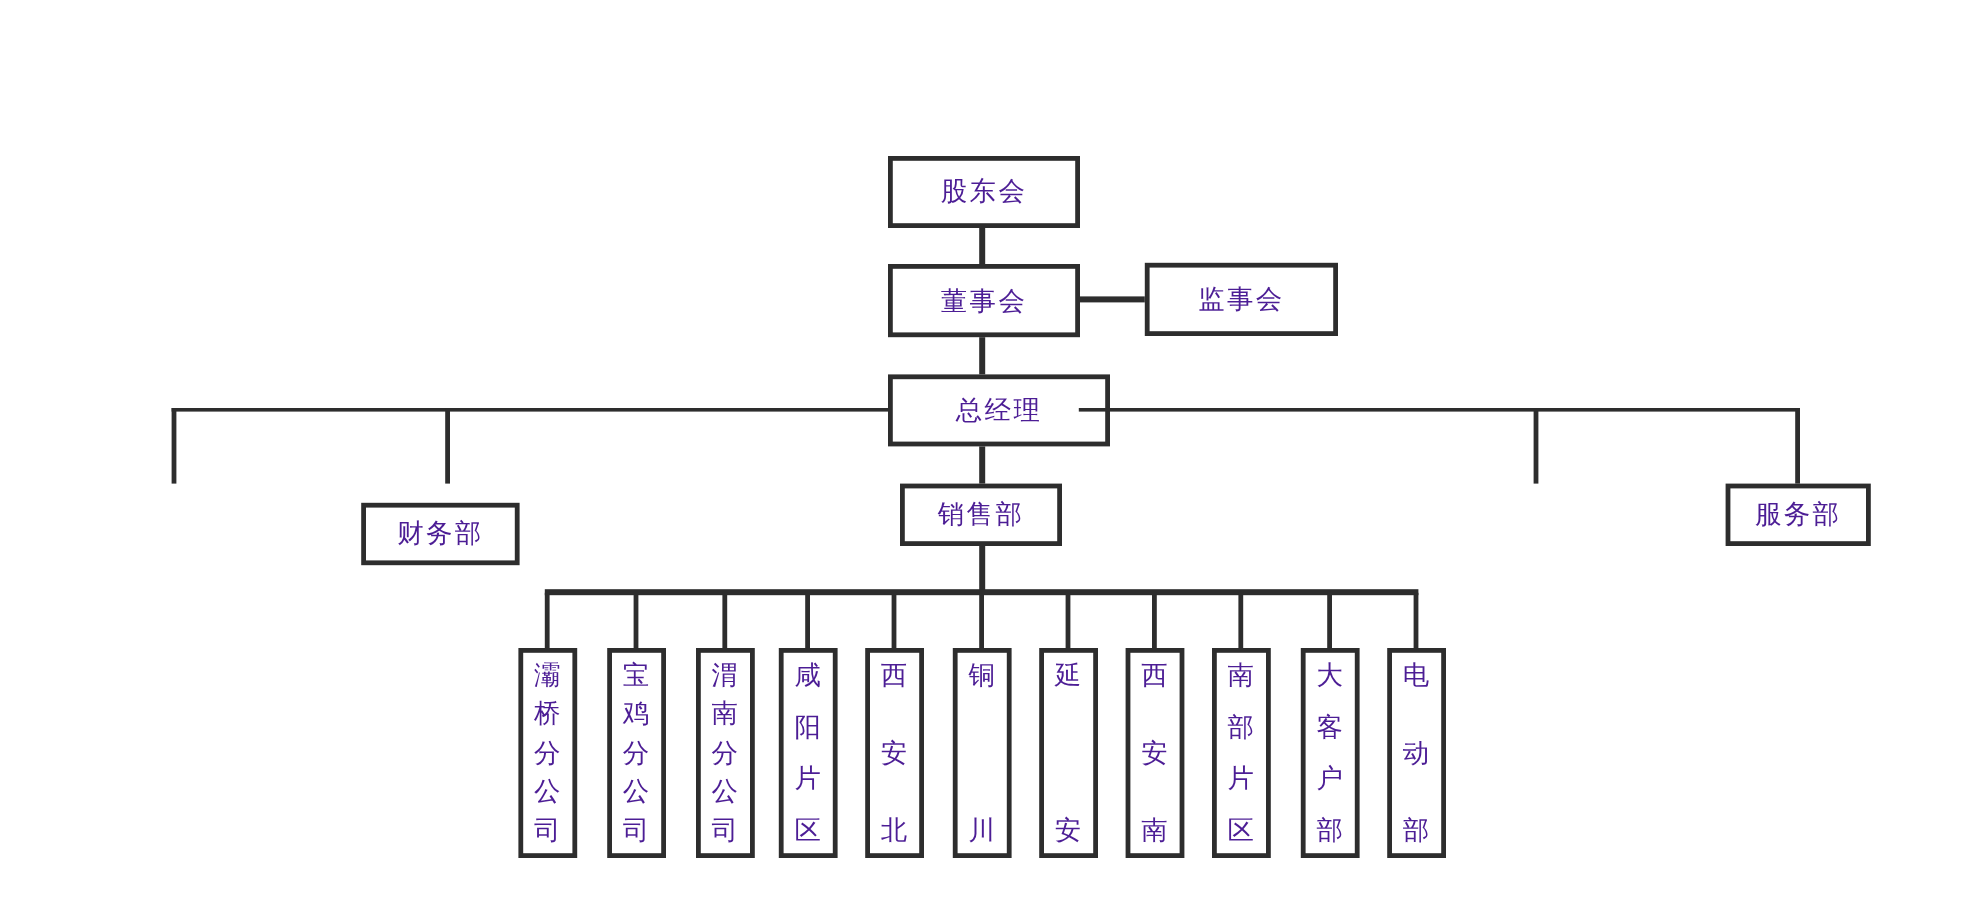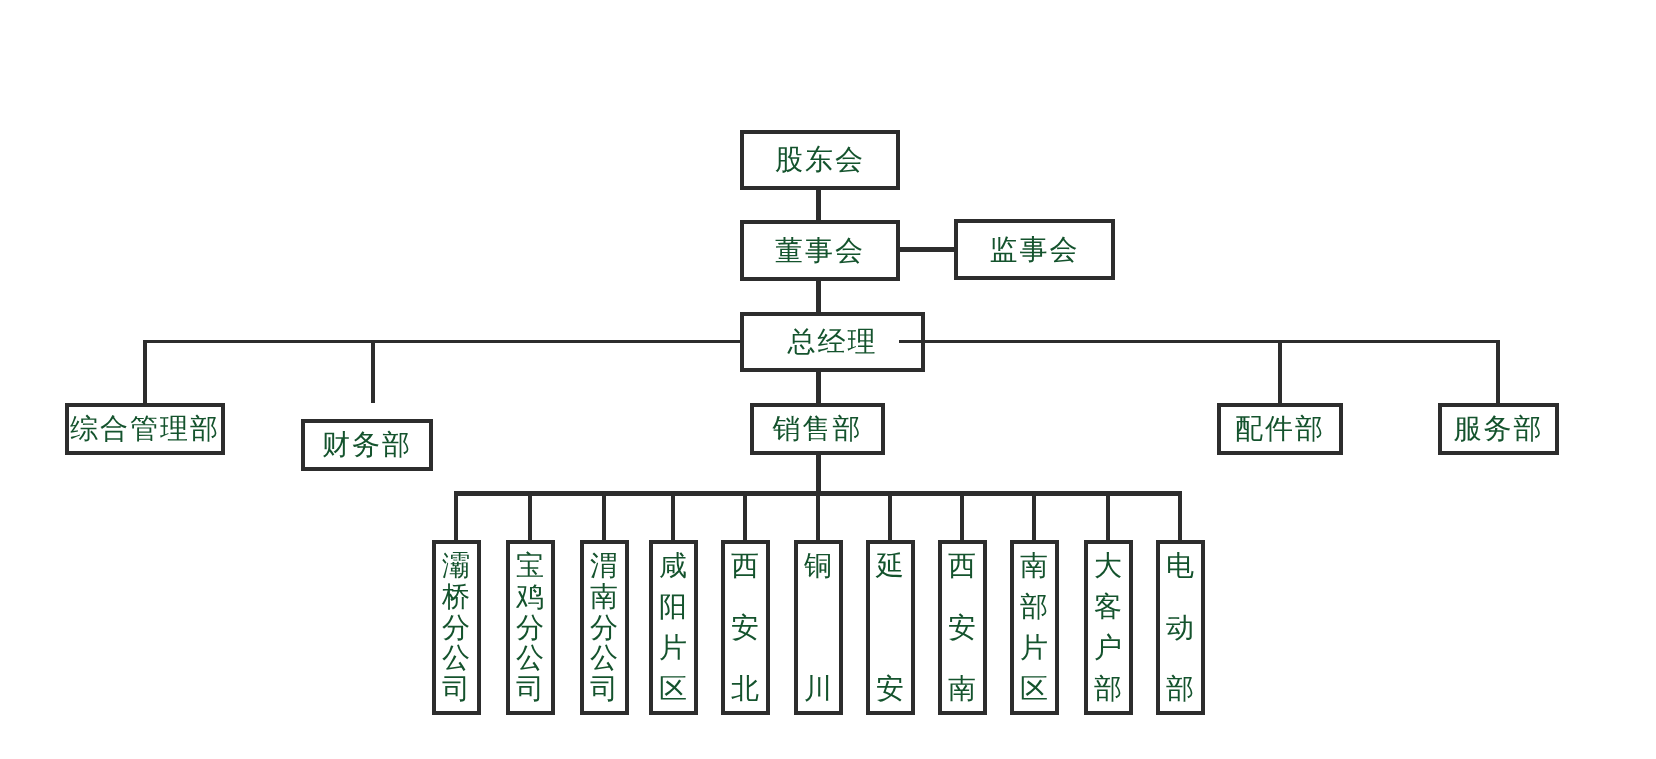--- a/index.html
+++ b/index.html
@@ -9,45 +9,43 @@
   }
   .title {
     position:absolute; left:628px; top:50px;
     font-family:"Liberation Sans", sans-serif; font-weight:700;
     font-size:33px; color:#1c1c1c; white-space:nowrap; letter-spacing:1px;
   }
   .box {
     position:absolute; box-sizing:border-box;
     border:4px solid #2d2d2d; background:#ffffff;
     display:flex; align-items:center; justify-content:center;
-    font-size:28px; color:#14532d; letter-spacing:2px; line-height:1;
+    font-size:22px; color:#4c1d95; letter-spacing:2px; line-height:1;
     white-space:nowrap;
   }
   .vbox {
     flex-direction:column; justify-content:space-between; align-items:center;
     padding:8px 0; letter-spacing:0;
   }
   .vbox span { display:block; line-height:1; }
   .line { position:absolute; background:#2d2d2d; }
 </style>
 </head>
 <body>
 
 <div class="canvas">
 
 
   <div class="box" style="left:740px;top:130px;width:160px;height:60px">股东会</div>
   <div class="box" style="left:954px;top:219px;width:161px;height:61px">监事会</div>
   <div class="box" style="left:740px;top:220px;width:160px;height:61px">董事会</div>
   <div class="box" style="left:740px;top:312px;width:185px;height:60px">总经理</div>
 
-  <div class="box" style="left:65px;top:403px;width:160px;height:52px">综合管理部</div>
   <div class="box" style="left:301px;top:419px;width:132px;height:52px">财务部</div>
   <div class="box" style="left:750px;top:403px;width:135px;height:52px">销售部</div>
-  <div class="box" style="left:1217px;top:403px;width:126px;height:52px">配件部</div>
   <div class="box" style="left:1438px;top:403px;width:121px;height:52px">服务部</div>
 
   <div class="line" style="left:816px;top:190px;width:5px;height:30px"></div>
   <div class="line" style="left:900px;top:247px;width:54px;height:5px"></div>
   <div class="line" style="left:816px;top:281px;width:5px;height:31px"></div>
   <div class="line" style="left:143px;top:340px;width:597px;height:3px"></div>
   <div class="line" style="left:899px;top:340px;width:601px;height:3px"></div>
   <div class="line" style="left:143px;top:340px;width:4px;height:63px"></div>
   <div class="line" style="left:371px;top:340px;width:4px;height:63px"></div>
   <div class="line" style="left:1278px;top:340px;width:4px;height:63px"></div>

